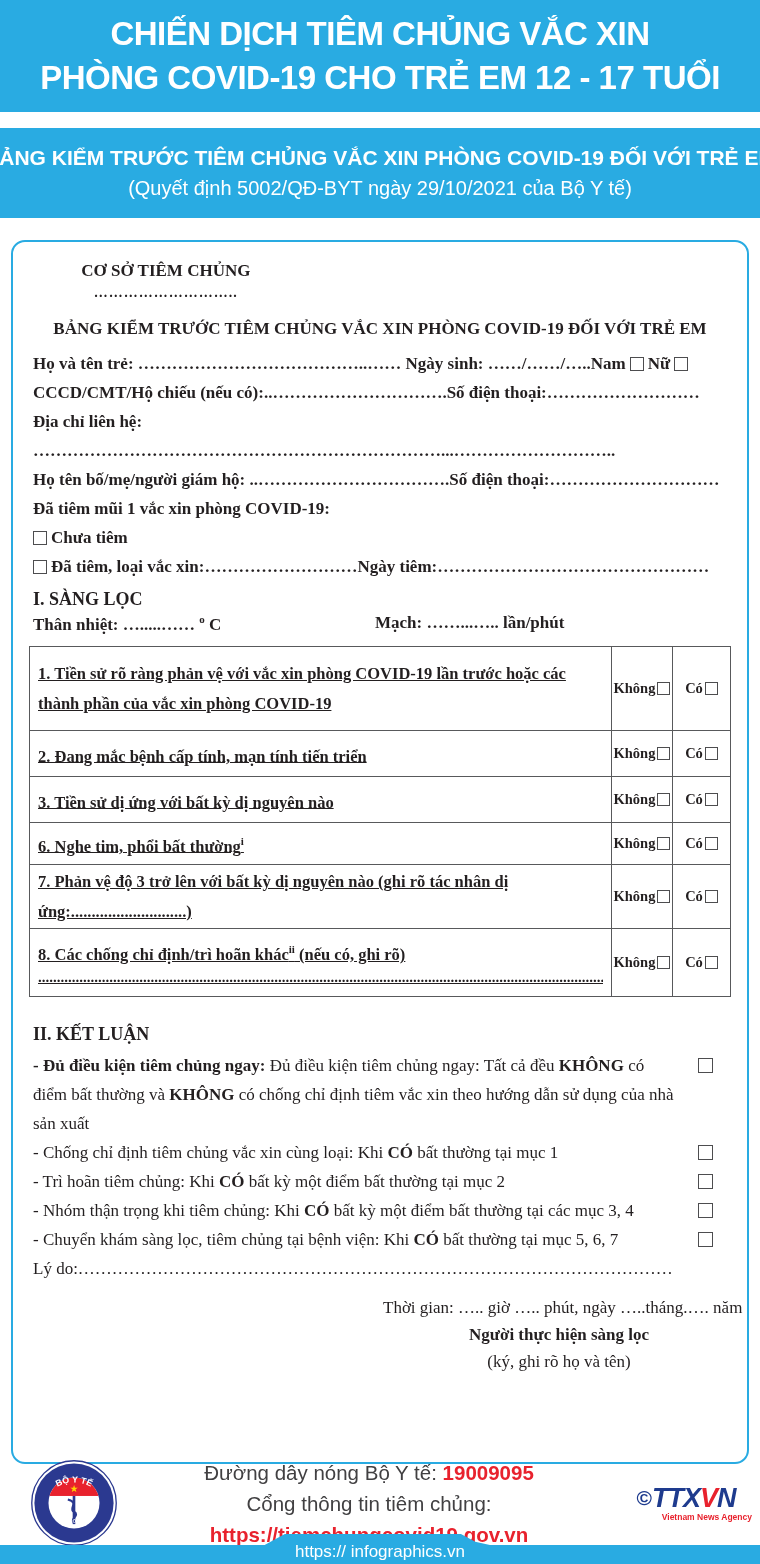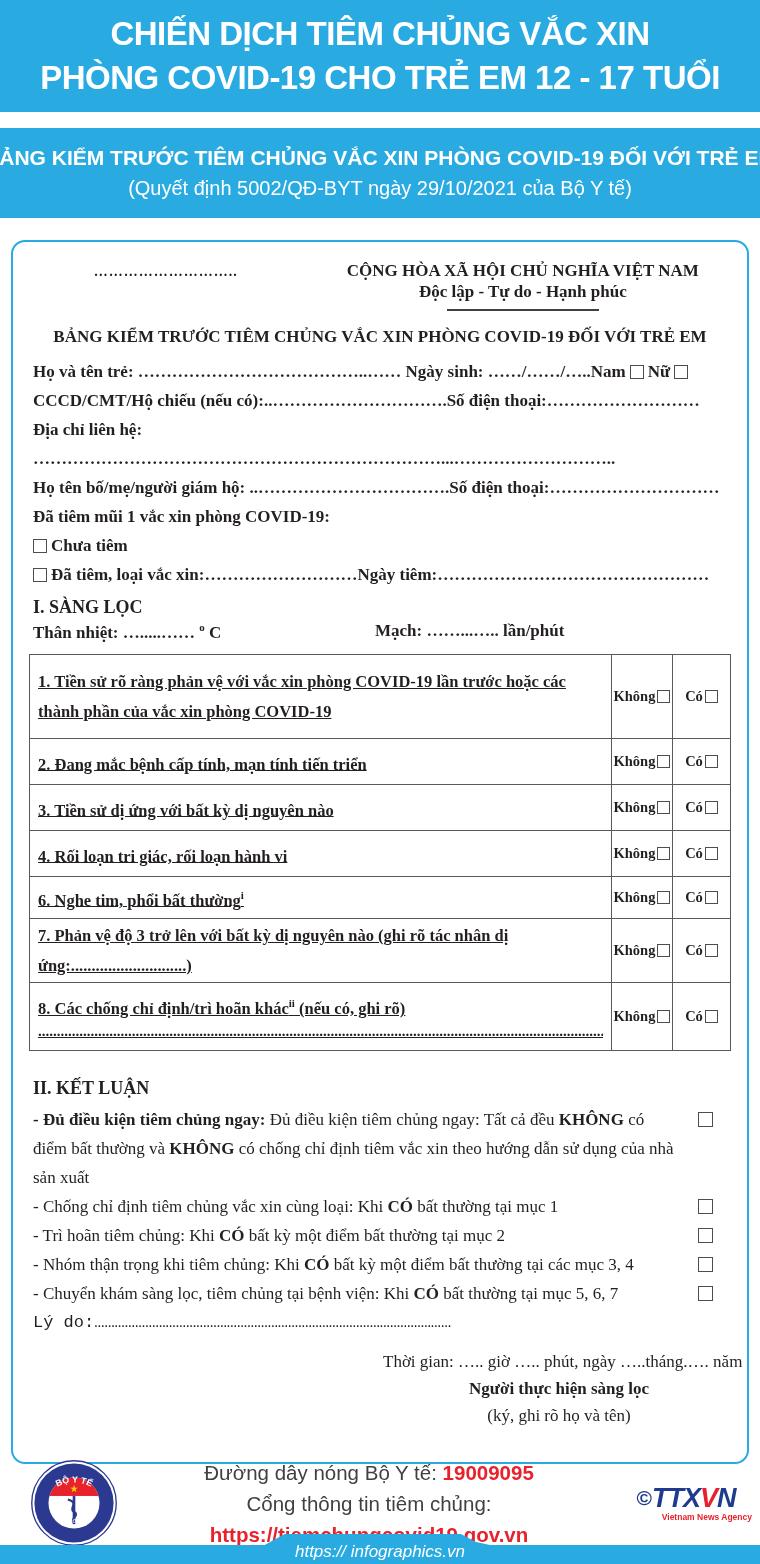--- a/index.html
+++ b/index.html
@@ -50,21 +50,21 @@
   td.no{width:58px;text-align:center;font-weight:bold;font-size:14.5px;white-space:nowrap;}
   td.yes{width:55px;text-align:center;font-weight:bold;font-size:14.5px;white-space:nowrap;}
   td.no .cb,td.yes .cb{width:13px;height:13px;margin:0 0 0 2px;}
   tr.r1{height:84px;} tr.rS{height:46px;} tr.r6{height:42px;} tr.r7{height:52px;margin-top:30px;} tr.r8{height:68px;}
   .qdots{font-weight:bold;font-size:15px;line-height:20px;overflow:hidden;white-space:nowrap;}
   .concl{padding:0 10px;margin-top:27px;}
   .c-title{font-weight:bold;font-size:18px;margin-bottom:6px;}
   .c-item{position:relative;padding-right:48px;font-size:17px;line-height:29px;}
   .c-item b{font-weight:bold;}
   .c-item .cb{position:absolute;right:14px;top:7px;margin:0;width:15px;height:15px;}
-  .reason{padding:0 10px;font-size:17px;line-height:29px;font-family:Liberation Mono, monospace;}
+  .reason{padding:0 10px;font-size:17px;line-height:29px;}
   .sig{margin-left:360px;width:352px;text-align:center;font-size:17px;margin-top:12px;}
   .sig .t{line-height:26px;white-space:nowrap;}
   .sig .n{font-weight:bold;line-height:27px;}
   .sig .k{line-height:27px;}
   
   .footer{
     position:absolute;left:0;top:1460px;width:760px;height:86px;
     display:flex;align-items:center;
   }
   .moh{width:88px;height:88px;margin-left:30px;flex:none;}
@@ -78,45 +78,41 @@
   .ttx-sub{color:#e8222d;font-size:8.5px;font-weight:bold;text-align:right;margin-top:0;}
   
   .bbar-wrap{position:absolute;left:0;bottom:0;width:760px;height:46px;}
   .bbar{position:absolute;left:0;bottom:0;width:100%;height:19px;background:#29abe2;}
   .btab{
     position:absolute;left:50%;transform:translateX(-50%);bottom:17px;width:238px;height:13px;background:#29abe2;
     clip-path:polygon(0 100%,10% 0,84% 0,90% 60%,100% 100%);
   }
   .btext{
     position:absolute;left:0;bottom:2px;width:100%;text-align:center;color:#fff;
-    font-family:"Liberation Sans",sans-serif;font-style:italic;font-size:17px;line-height:20px;
+    font-family:"Liberation Sans",sans-serif;font-size:17px;line-height:20px;
   }
 </style>
 </head>
 <body>
 
 <div class="banner">
   <div class="bl">CHIẾN DỊCH TIÊM CHỦNG VẮC XIN</div>
   <div class="bl">PHÒNG COVID-19 CHO TRẺ EM 12 - 17 TUỔI</div>
 </div>
 <div class="band2">
   <div class="t1">BẢNG KIỂM TRƯỚC TIÊM CHỦNG VẮC XIN PHÒNG COVID-19 ĐỐI VỚI TRẺ EM</div>
   <div class="t2">(Quyết định 5002/QĐ-BYT ngày 29/10/2021 của Bộ Y tế)</div>
 </div>
 
 <div class="card">
 
   <div class="fh">
     <div class="fh-left">
+      <div>CƠ SỞ TIÊM CHỦNG</div>
       <div class="dots">………………………..</div>
-    </div>
-    <div class="fh-right">
-      <div>CỘNG HÒA XÃ HỘI CHỦ NGHĨA VIỆT NAM</div>
-      <div>Độc lập - Tự do - Hạnh phúc</div>
-      <div class="rule"></div>
     </div>
   </div>
 
   <div class="f-title">BẢNG KIỂM TRƯỚC TIÊM CHỦNG VẮC XIN PHÒNG COVID-19 ĐỐI VỚI TRẺ EM</div>
 
   <div class="info">
     <div><span>Họ và tên trẻ: …………………………………..……</span><span> Ngày sinh: ……/……/…..</span><span>Nam</span><span class="cb"></span><span>Nữ</span><span class="cb"></span></div>
     <div>CCCD/CMT/Hộ chiếu (nếu có):..………………………….Số điện thoại:………………………</div>
     <div>Địa chỉ liên hệ: ………………………………………………………………...………………………..</div>
     <div>Họ tên bố/mẹ/người giám hộ: ..…………………………….Số điện thoại:…………………………</div>
@@ -138,25 +134,20 @@
         <td class="no"><span>Không</span><span class="cb"></span></td>
         <td class="yes"><span>Có</span><span class="cb"></span></td>
       </tr>
       <tr class="rS">
         <td class="q"><span>2. Đang mắc bệnh cấp tính, mạn tính tiến triển</span><sup></sup><span></span></td>
         <td class="no"><span>Không</span><span class="cb"></span></td>
         <td class="yes"><span>Có</span><span class="cb"></span></td>
       </tr>
       <tr class="rS">
         <td class="q"><span>3. Tiền sử dị ứng với bất kỳ dị nguyên nào</span><sup></sup><span></span></td>
-        <td class="no"><span>Không</span><span class="cb"></span></td>
-        <td class="yes"><span>Có</span><span class="cb"></span></td>
-      </tr>
-      <tr class="rS">
-        <td class="q"><span>4. Rối loạn tri giác, rối loạn hành vi</span><sup></sup><span></span></td>
         <td class="no"><span>Không</span><span class="cb"></span></td>
         <td class="yes"><span>Có</span><span class="cb"></span></td>
       </tr>
       <tr class="r6">
         <td class="q"><span>6.  Nghe tim, phổi bất thường</span><sup>i</sup><span></span></td>
         <td class="no"><span>Không</span><span class="cb"></span></td>
         <td class="yes"><span>Có</span><span class="cb"></span></td>
       </tr>
       <tr class="r7">
         <td class="q"><span>7.  Phản vệ độ 3 trở lên với bất kỳ dị nguyên nào (ghi rõ tác nhân dị ứng:............................)</span><sup></sup><span></span></td>

